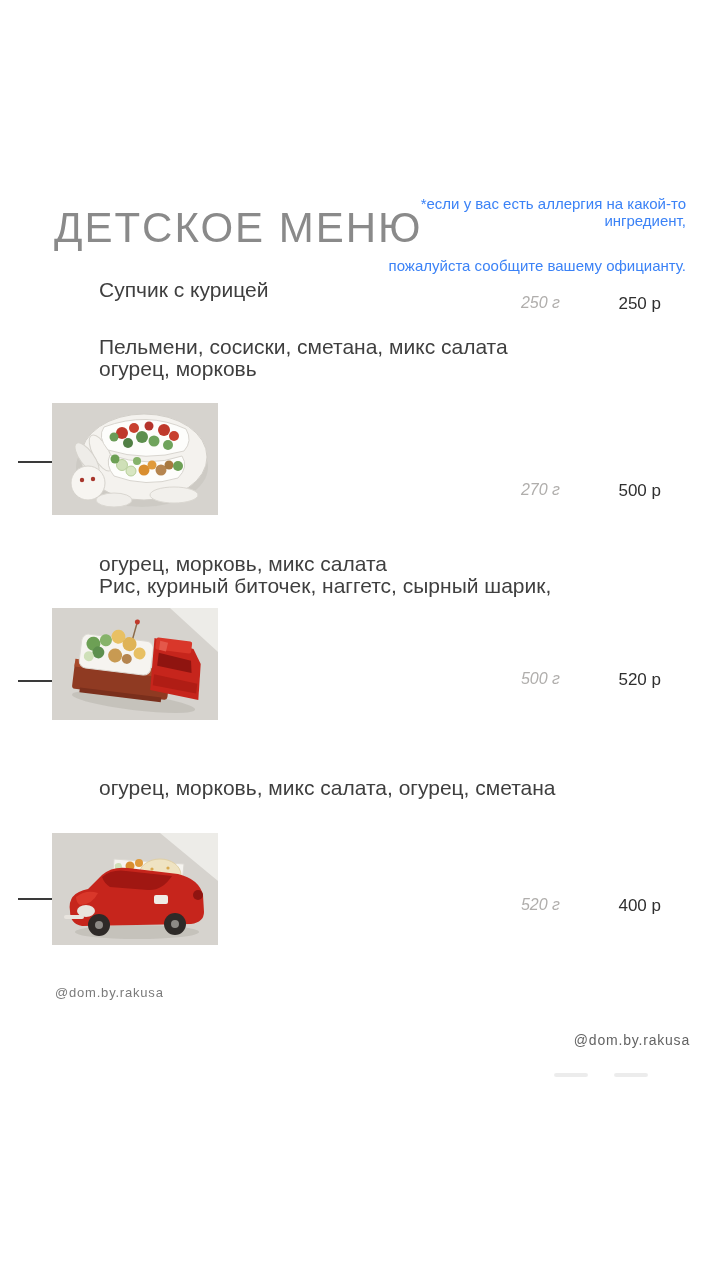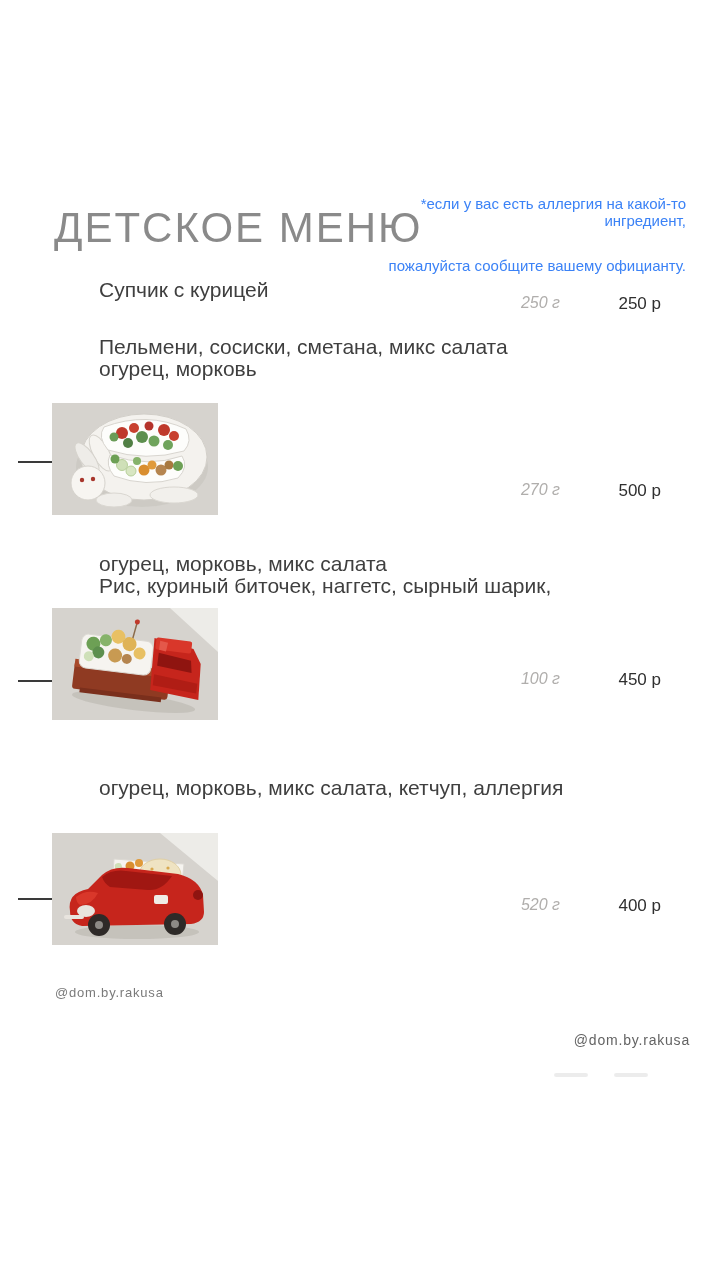--- a/index.html
+++ b/index.html
@@ -187,26 +187,26 @@
         <circle cx="73" cy="52" r="5" fill="#b5854f"></circle>
         <path d="M98 28 L138 34 L147 48 L149 84 L100 80 Z" fill="#c6251c"></path>
         <rect x="100" y="27" width="36" height="12" rx="2" fill="#d9372a"></rect>
         <path d="M104 42 L137 46 L139 58 L104 55 Z" fill="#8f1410"></path>
         <path d="M102 64 L146 68 L146 78 L102 75 Z" fill="#b01d15"></path>
         <path d="M104 30 L112 31 L111 40 L104 39 Z" fill="#e4584a"></path>
       </g>
     </svg>
   </div>
   <div class="price-row" style="top:655px;">
-    <span class="weight">100 г</span>
-    <span class="price">450 р</span>
+    <span class="weight">500 г</span>
+    <span class="price">520 р</span>
   </div>
 
   <div class="item-name" style="top:777px;">
-    <span style="display:block;">огурец, морковь, микс салата, кетчуп, аллергия</span>
+    <span style="display:block;">огурец, морковь, микс салата, огурец, сметана</span>
   </div>
   <div class="tick" style="top:898px;"></div>
   <div class="photo" style="top:833px;">
     <svg width="166" height="112" viewBox="0 0 166 112" xmlns="http://www.w3.org/2000/svg">
       <rect width="166" height="112" fill="#d6d3ce"></rect>
       <polygon points="108,0 166,0 166,48" fill="#edece8"></polygon>
       <ellipse cx="85" cy="99" rx="62" ry="7" fill="#bdbab4" opacity="0.7"></ellipse>
       <path d="M62 26 L132 31 L129 60 L60 53 Z" fill="#f6f4f0" stroke="#dcd9d3"></path>
       <ellipse cx="108" cy="42" rx="21" ry="16" fill="#efe3c2" stroke="#e0cfa4"></ellipse>
       <circle cx="100" cy="36" r="1.6" fill="#d8a84e"></circle>

